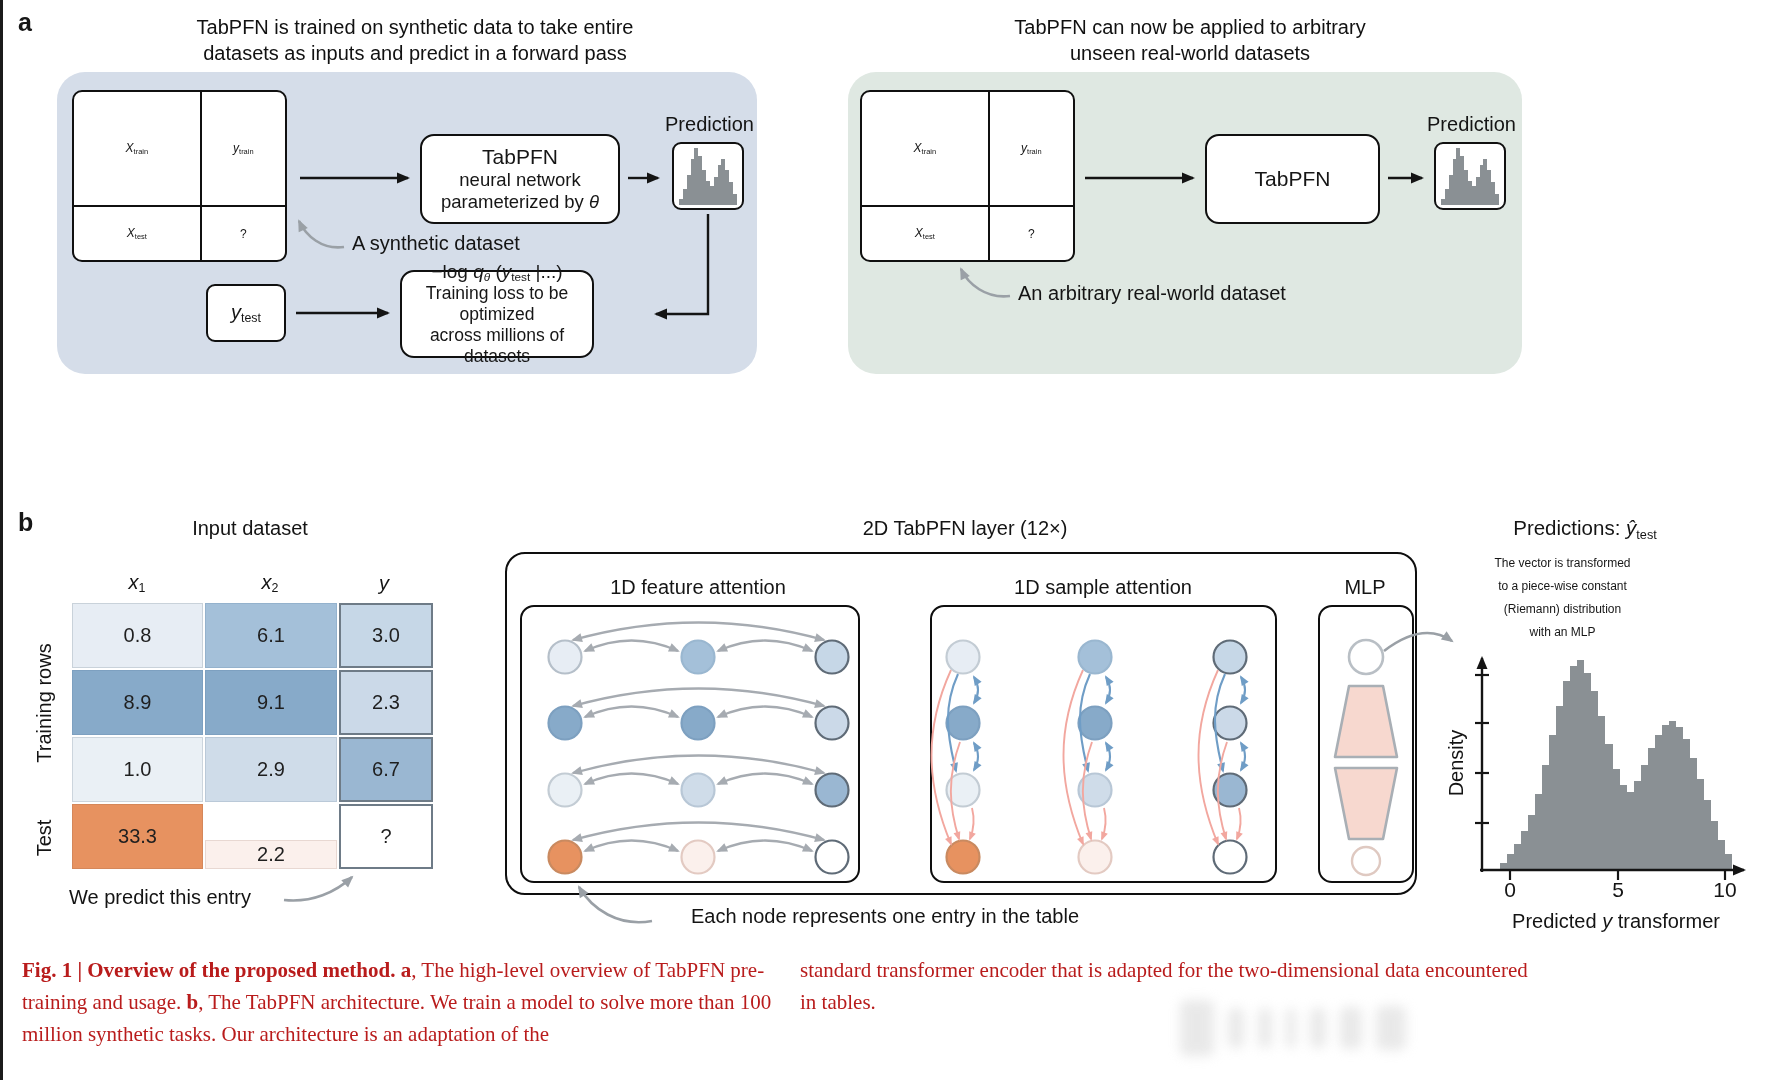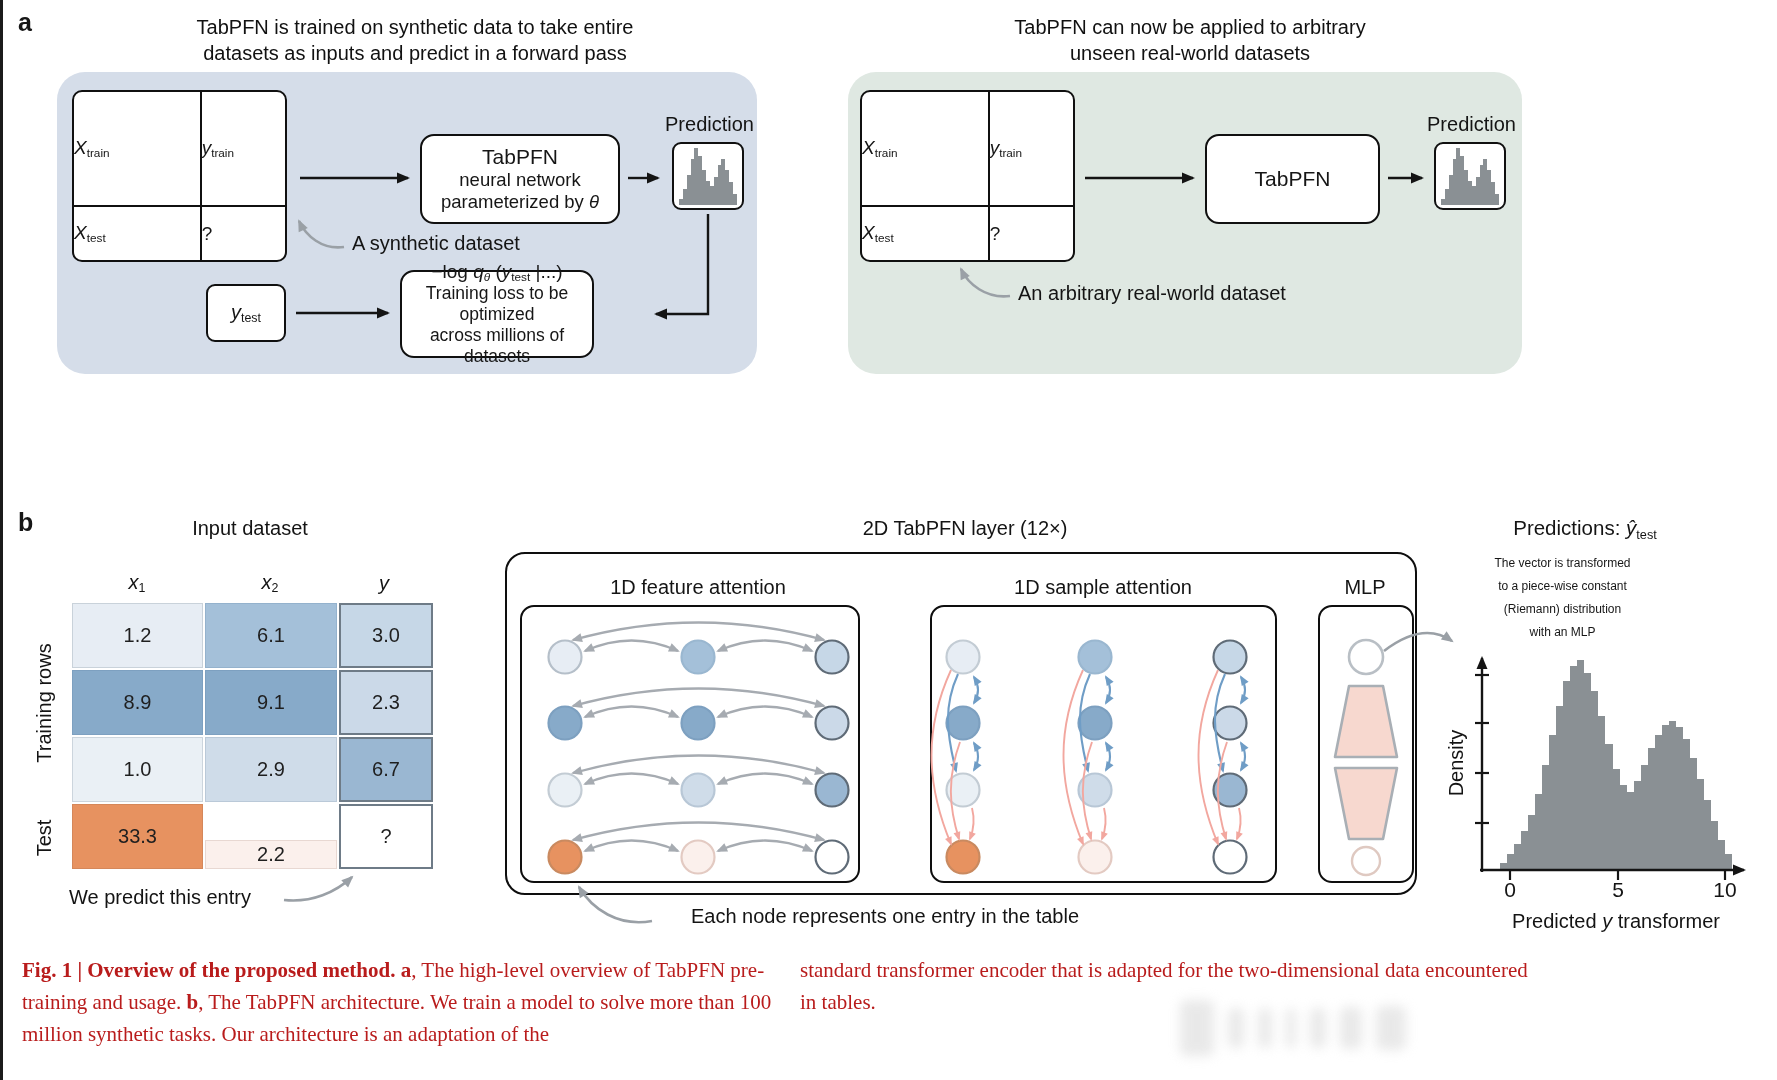--- a/index.html
+++ b/index.html
@@ -6,21 +6,21 @@
   #fig{position:relative;width:1777px;height:1080px;background:#ffffff;overflow:hidden;
        font-family:"Liberation Sans","DejaVu Sans",sans-serif;color:#161616}
   .abs{position:absolute}
   .cxy{transform:translate(-50%,-50%)}
   .panel{border-radius:28px}
   .plabel{font-size:25px;font-weight:700}
   .ptitle{font-size:20px;line-height:26px;text-align:center;color:#111}
   .note{font-size:20px;color:#141414;white-space:nowrap}
   .dstable{background:#fff;border:2.2px solid #101010;border-radius:10px;
            display:grid;grid-template-columns:60.5% 39.5%;grid-template-rows:68.5% 31.5%;box-sizing:border-box}
-  .dscell{display:flex;align-items:center;font-size:19px}
+  .dscell{display:flex;align-items:center;justify-content:center;font-size:12px}
   .br{border-right:2.2px solid #101010}
   .bb{border-bottom:2.2px solid #101010}
   .roundbox{background:#fff;border:2.2px solid #101010;border-radius:14px;
             display:flex;flex-direction:column;align-items:center;justify-content:center;box-sizing:border-box;text-align:center}
   sub{font-size:0.62em;vertical-align:-0.28em}
   .var{font-style:italic}
   .thumb{border:2.2px solid #101010;border-radius:9px;background:#fff;padding:4px 5px 3px;box-sizing:border-box}
   .hist{display:flex;align-items:flex-end;width:100%;height:100%}
   .hbar{flex:1 0 auto;background:#8a9094}
   .bigbox{border:2.6px solid #0e0e0e;border-radius:20px;box-sizing:border-box}
@@ -151,21 +151,21 @@
   <div class="abs note" style="left:1018px;top:282px">An arbitrary real-world dataset</div>
 
   <div class="abs plabel" style="left:18px;top:508px">b</div>
   <div class="abs note" style="left:150px;top:517px;width:200px;text-align:center">Input dataset</div>
 
   <div class="abs cxy note" style="left:137px;top:583px"><span class="var">x</span><sub>1</sub></div>
   <div class="abs cxy note" style="left:270px;top:583px"><span class="var">x</span><sub>2</sub></div>
   <div class="abs cxy note" style="left:384px;top:583px"><span class="var">y</span></div>
 
   <div class="abs btable" style="left:72px;top:603px" id="b-table">
-      <div class="bcell" style="background: rgb(231, 237, 244); border: 1.5px solid rgb(201, 210, 218);">1.2</div>
+      <div class="bcell" style="background: rgb(231, 237, 244); border: 1.5px solid rgb(201, 210, 218);">0.8</div>
       <div class="bcell" style="background: rgb(164, 192, 217); border: 1.5px solid rgb(148, 178, 205);">6.1</div>
       <div class="bcell" style="background: rgb(198, 215, 231); border: 2px solid rgb(110, 123, 135);">3.0</div>
       <div class="bcell" style="background: rgb(135, 170, 201); border: 1.5px solid rgb(125, 160, 192);">8.9</div>
       <div class="bcell" style="background: rgb(135, 170, 201); border: 1.5px solid rgb(125, 160, 192);">9.1</div>
       <div class="bcell" style="background: rgb(203, 217, 232); border: 2px solid rgb(110, 123, 135);">2.3</div>
       <div class="bcell" style="background: rgb(234, 240, 245); border: 1.5px solid rgb(204, 213, 221);">1.0</div>
       <div class="bcell" style="background: rgb(207, 220, 233); border: 1.5px solid rgb(186, 201, 216);">2.9</div>
       <div class="bcell" style="background: rgb(154, 183, 210); border: 2px solid rgb(110, 123, 135);">6.7</div>
       <div class="bcell" style="background: rgb(231, 146, 96); border: 1.5px solid rgb(213, 135, 90);">33.3</div>
       <div class="bcell" style="background: rgb(251, 240, 236); border: 1.5px solid rgb(232, 216, 210); margin-top: 36px;">2.2</div>

